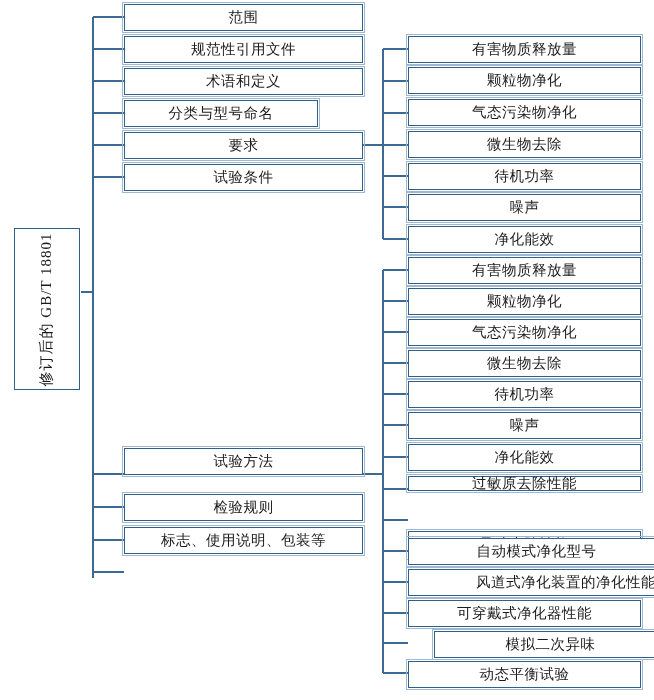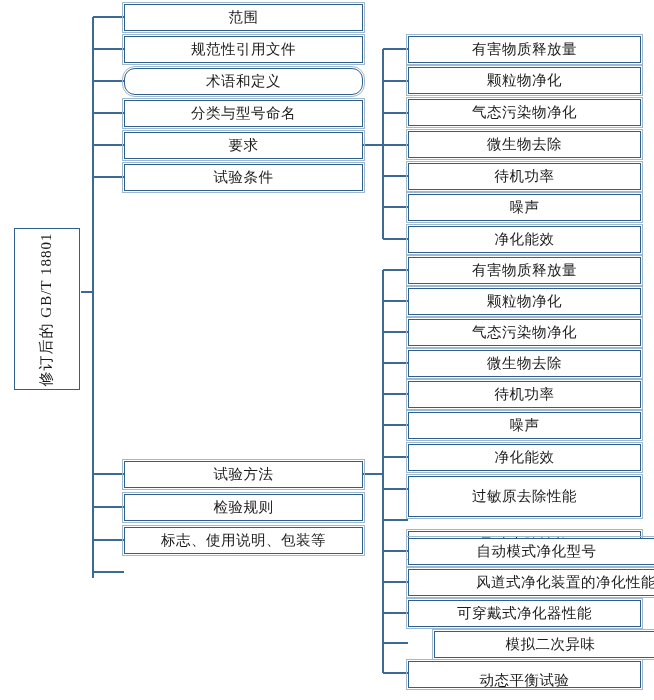--- a/index.html
+++ b/index.html
@@ -120,34 +120,34 @@
   <div class="node root" style="left:14px; top:228px; width:66px; height:162px;">
     <span class="label">修订后的 GB/T 18801</span>
   </div>
 
   <div class="node" style="left:124px; top:4px; width:239px; height:27px;">
     <span class="label">范围</span>
   </div>
   <div class="node" style="left:124px; top:36px; width:239px; height:27px;">
     <span class="label">规范性引用文件</span>
   </div>
-  <div class="node" style="left:124px; top:68px; width:239px; height:27px;border-radius:11px;">
+  <div class="node" style="left:124px; top:68px; width:239px; height:27px;">
     <span class="label">术语和定义</span>
   </div>
-  <div class="node" style="left:124px; top:100px; width:239px; height:27px;">
+  <div class="node" style="left:124px; top:100px; width:194px; height:27px;">
     <span class="label">分类与型号命名</span>
   </div>
   <div class="node" style="left:124px; top:132px; width:239px; height:27px;">
     <span class="label">要求</span>
   </div>
   <div class="node" style="left:124px; top:164px; width:239px; height:27px;">
     <span class="label">试验条件</span>
   </div>
 
-  <div class="node" style="left:124px; top:461px; width:239px; height:27px;">
+  <div class="node" style="left:124px; top:448px; width:239px; height:27px;">
     <span class="label">试验方法</span>
   </div>
   <div class="node" style="left:124px; top:527px; width:239px; height:27px;">
     <span class="label">标志、使用说明、包装等</span>
   </div>
   <div class="node" style="left:124px; top:494px; width:239px; height:27px;">
     <span class="label">检验规则</span>
   </div>
 
   <div class="node" style="left:408px; top:36px; width:233px; height:27px;">
@@ -186,35 +186,35 @@
   </div>
   <div class="node" style="left:408px; top:381px; width:233px; height:27px;">
     <span class="label">待机功率</span>
   </div>
   <div class="node" style="left:408px; top:412px; width:233px; height:27px;">
     <span class="label">噪声</span>
   </div>
   <div class="node" style="left:408px; top:444px; width:233px; height:27px;">
     <span class="label">净化能效</span>
   </div>
-  <div class="node" style="left:408px; top:476px; width:233px; height:41px;">
+  <div class="node" style="left:408px; top:476px; width:233px; height:15px;">
     <span class="label">过敏原去除性能</span>
   </div>
   <div class="node" style="left:408px; top:507px; width:233px; height:27px;margin-top:24px;">
     <span class="label">异味去除性能</span>
   </div>
   <div class="node" style="left:408px; top:538px; width:257px; height:27px;">
     <span class="label">自动模式净化型号</span>
   </div>
   <div class="node" style="left:408px; top:569px; width:268px; height:27px;padding-left:48px;">
     <span class="label">风道式净化装置的净化性能</span>
   </div>
   <div class="node" style="left:408px; top:600px; width:233px; height:27px;">
     <span class="label">可穿戴式净化器性能</span>
   </div>
   <div class="node" style="left:408px; top:631px; width:233px; height:27px;margin-left:26px;">
     <span class="label">模拟二次异味</span>
   </div>
-  <div class="node" style="left:408px; top:661px; width:233px; height:27px;align-items:flex-end;">
+  <div class="node" style="left:408px; top:661px; width:233px; height:27px;">
     <span class="label">动态平衡试验</span>
   </div>
 
 </div>
 
 </body></html>

